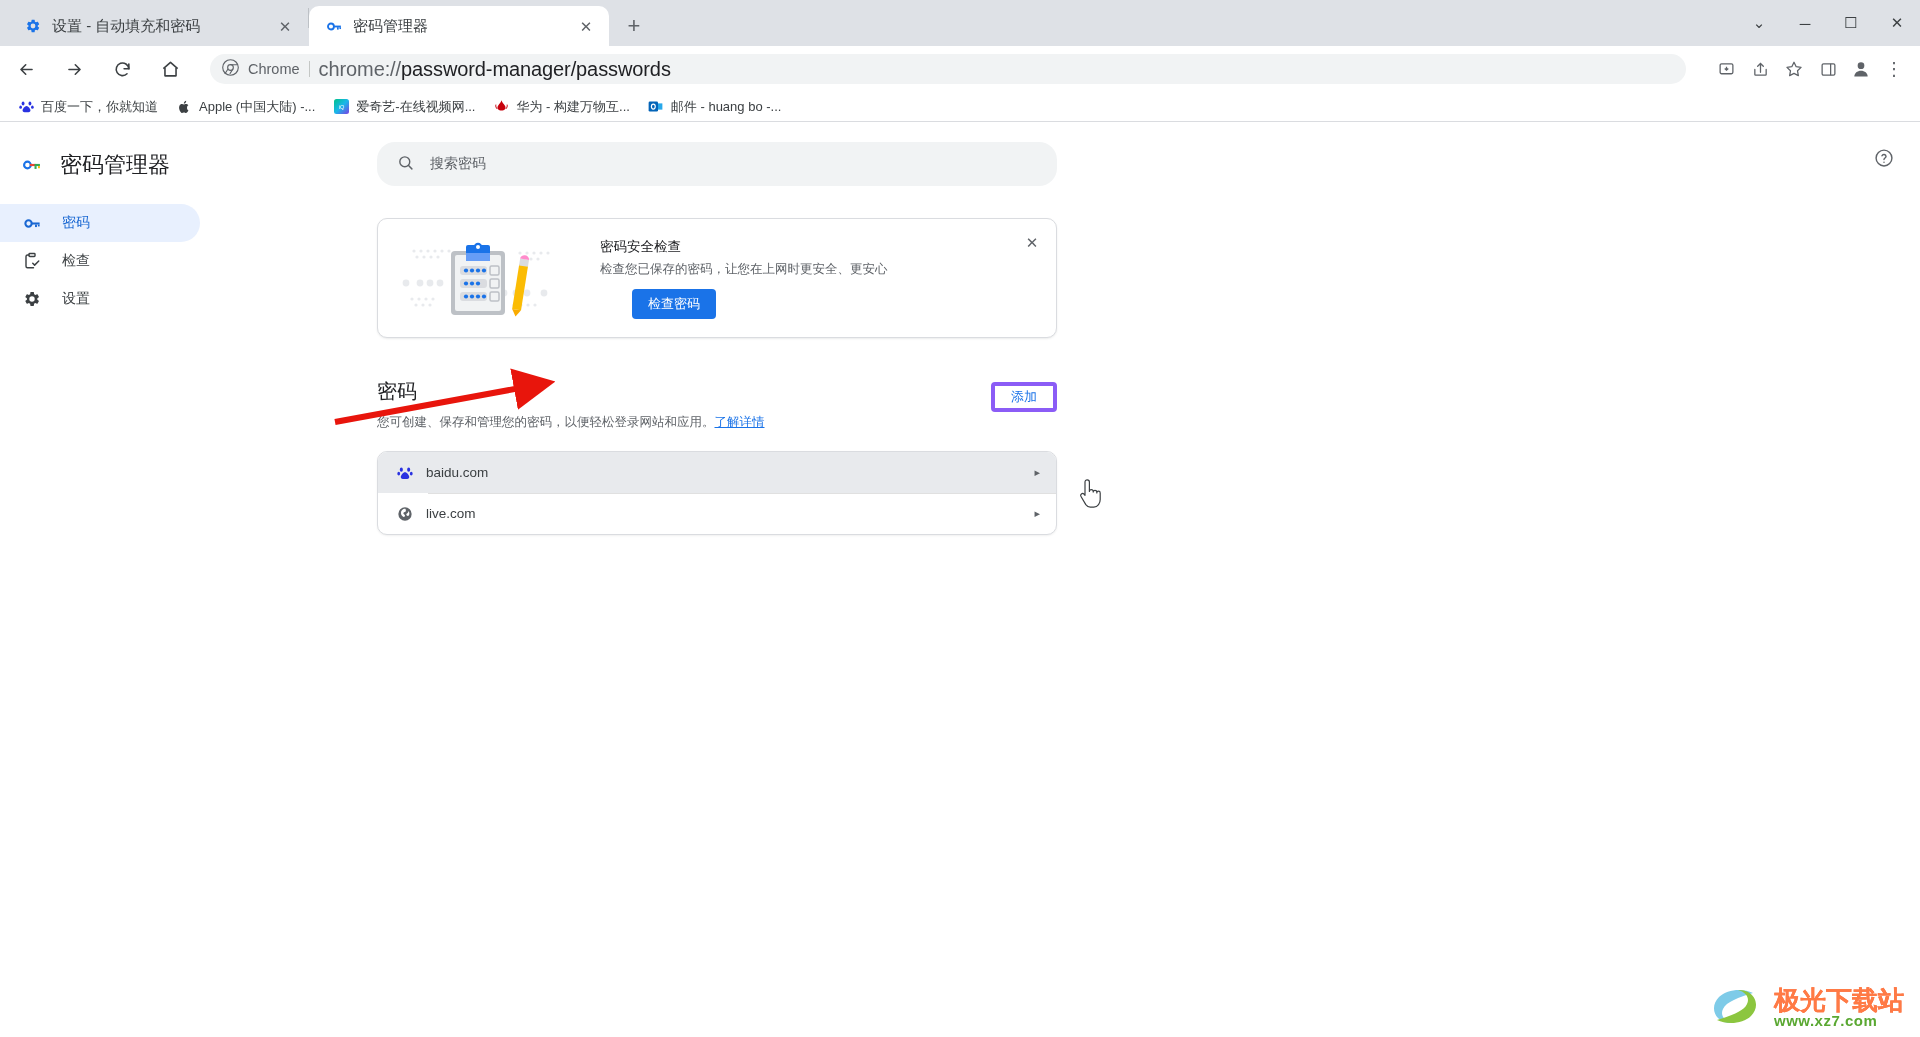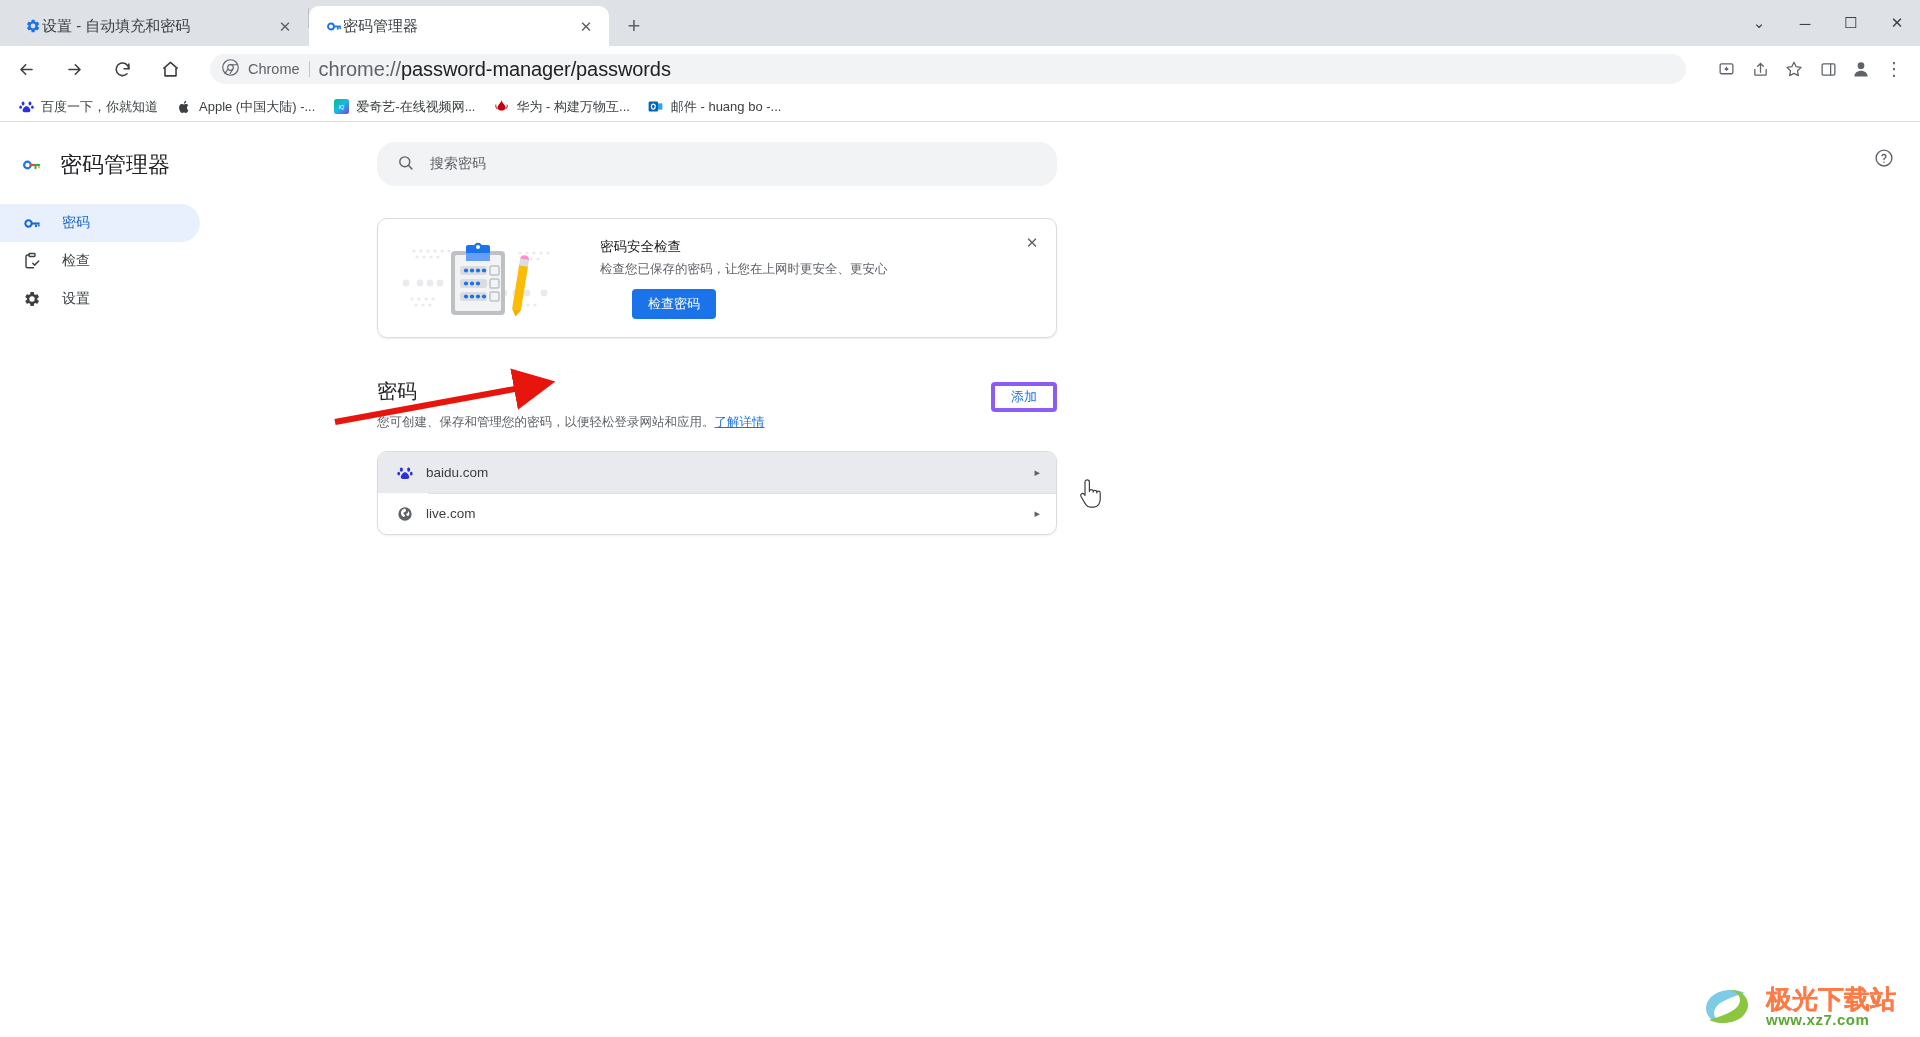--- a/index.html
+++ b/index.html
@@ -11,21 +11,21 @@
   }
 
   
   .tabstrip {
     height: 46px; background: #dee1e6;
     display: flex; align-items: flex-end; padding-left: 8px;
     position: relative;
   }
   .tab {
     height: 40px; width: 300px;
-    display: flex; align-items: center; 
+    display: flex; align-items: center; gap: 10px;
     padding: 0 12px 0 16px;
     border-radius: 10px 10px 0 0;
     font-size: 15px; color: #3c4043;
     position: relative;
   }
   .tab.inactive { background: transparent; }
   .tab.active { background: #ffffff; }
   .tab-favicon { width: 18px; height: 18px; flex: 0 0 18px; display: flex; align-items: center; justify-content: center; }
   .tab-title {
     flex: 1; white-space: nowrap; overflow: hidden;
@@ -173,21 +173,21 @@
     height: 1px; background: #e0e0e0;
   }
   .row-ico { width: 18px; height: 18px; flex: 0 0 18px; display: flex; align-items: center; justify-content: center; }
   .row-label { flex: 1; font-size: 13.5px; color: #3c4043; }
   .row-chevron { color: #5f6368; font-size: 11px; }
 
   
   .arrow-layer { position: absolute; inset: 0; pointer-events: none; }
 
   
-  .watermark { position: absolute; right: 24px; bottom: 8px; display: flex; gap: 13px; }
+  .watermark { position: absolute; right: 16px; bottom: 8px; display: flex; align-items: center; gap: 13px; }
   .wm-text { display: flex; flex-direction: column; line-height: 1; }
   .wm-main { font-size: 26px; font-weight: bold; color: #ff7a45;
              background: linear-gradient(90deg,#ff7043,#f4511e); -webkit-background-clip: text; }
   .wm-sub { font-size: 15px; font-weight: bold; color: #5aa832; letter-spacing: 0.5px; margin-top: 0; }
   .help-btn { position: absolute; top: 22px; right: 22px; width: 28px; height: 28px;
               display:flex; align-items:center; justify-content:center; color:#5f6368; }
 </style>
 </head>
 <body>
 

